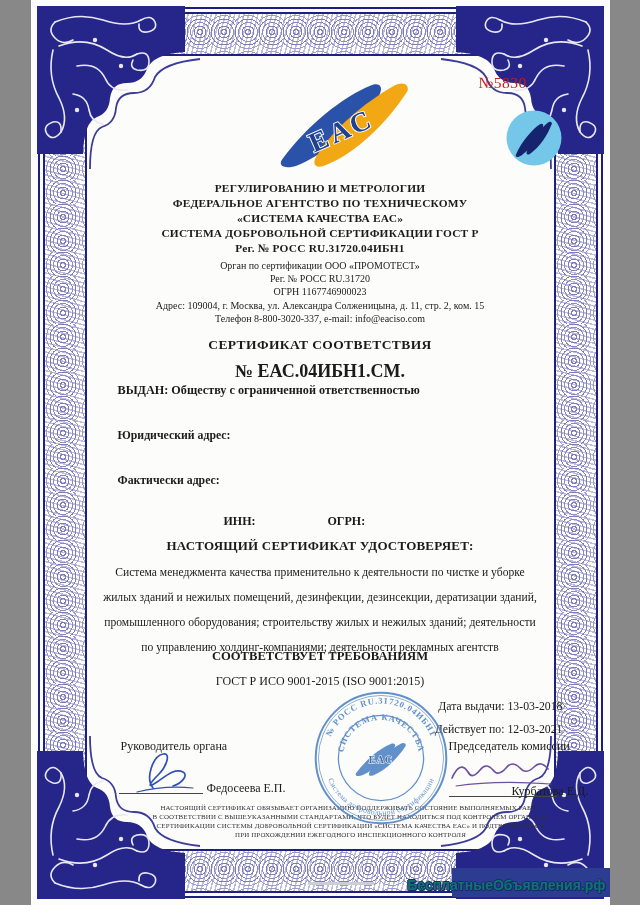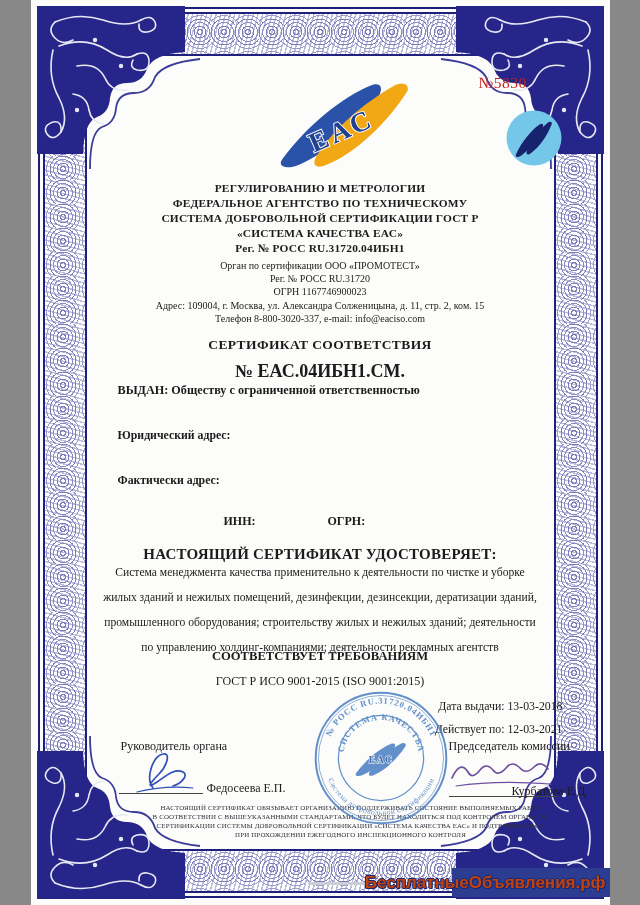--- a/index.html
+++ b/index.html
@@ -42,41 +42,41 @@
   .sticker{top:109px;left:474px;width:58px;height:58px;}
   .agency{top:181px;font-weight:bold;font-size:11.4px;line-height:14.9px;letter-spacing:.2px;}
   .org{top:259px;font-size:10px;line-height:13.2px;}
   .title{top:337px;font-weight:bold;font-size:13.5px;letter-spacing:.4px;text-align:center;}
   .certno{top:361px;font-weight:bold;font-size:18px;text-align:center;}
   .issued{top:383px;left:87px;font-weight:bold;font-size:12.2px;}
   .legal{top:428px;left:87px;font-weight:bold;font-size:11.8px;}
   .actual{top:473px;left:87px;font-weight:bold;font-size:11.8px;}
   .inn{top:514px;left:193px;font-weight:bold;font-size:12px;}
   .ogrn{top:514px;left:297px;font-weight:bold;font-size:12px;}
-  .certifies{top:538px;font-weight:bold;font-size:15px;letter-spacing:.2px;margin-top:8px;}
+  .certifies{top:538px;font-weight:bold;font-size:13px;letter-spacing:.2px;}
   .scope{top:560px;font-size:11.6px;line-height:25px;}
   .complies{top:649px;font-weight:bold;font-size:12.6px;}
   .standard{top:674px;font-size:12px;}
   .dates{top:695px;right:47px;text-align:right;font-size:11.8px;line-height:23px;}
   .official-label{font-weight:normal;font-size:12px;}
   .head-label{top:739px;left:90px;}
   .chair-label{top:739px;left:418px;}
   .sig-left{top:748px;left:92px;width:100px;height:48px;z-index:5;}
   .sig-right{top:752px;left:415px;width:115px;height:42px;z-index:5;}
   .sig-line-left{top:793px;left:88px;width:84px;border-bottom:1.2px solid #444;z-index:4;}
   .sig-line-right{top:796px;left:418px;width:108px;border-bottom:1.2px solid #444;z-index:4;}
   .head-name{top:781px;left:176px;font-size:12px;z-index:5;}
   .chair-name{top:784px;left:481px;font-size:12px;z-index:5;}
   .fine-print{top:803px;left:100px;width:440px;text-align:center;font-size:6.9px;line-height:9px;letter-spacing:.15px;color:#30303a;z-index:3;}
   .stamp{top:690px;left:282px;width:136px;height:136px;z-index:4;opacity:.88;}
   
   .wm-bar{position:absolute;right:0;bottom:8px;width:158px;height:29px;background:#2c3d91;z-index:6;}
   .wm-text{
     position:absolute;right:4px;bottom:12px;z-index:7;
-    font-family:"Liberation Sans","DejaVu Sans",sans-serif;font-weight:bold;font-size:17px;color:#c2410c;
+    font-family:"Liberation Sans","DejaVu Sans",sans-serif;font-weight:bold;font-size:14px;color:#0f766e;
     text-shadow:1px 0 0 #1a2970,-1px 0 0 #1a2970,0 1px 0 #1a2970,0 -1px 0 #1a2970,1px 1px 0 #1a2970;
   }
   .wm-line{position:absolute;right:236px;bottom:20px;width:66px;height:3px;background:#ccced6;z-index:7;}
   .defs-hidden{position:absolute;width:0;height:0;overflow:hidden;}
 </style>
 </head>
 <body>
 
 <svg class="defs-hidden" aria-hidden="true">
   <defs>
@@ -135,22 +135,22 @@
     <circle cx="38" cy="38" r="36" fill="#74c7e9"></circle>
     <g transform="translate(38,40) scale(0.40) rotate(-12) translate(-80,-50)">
       <use href="#sw1" fill="#16246e"></use>
       <use href="#sw2" fill="#16246e"></use>
     </g>
   </svg>
 
   <div class="abs ctr agency">
     <div>РЕГУЛИРОВАНИЮ И МЕТРОЛОГИИ</div>
     <div>ФЕДЕРАЛЬНОЕ АГЕНТСТВО ПО ТЕХНИЧЕСКОМУ</div>
+    <div>«СИСТЕМА КАЧЕСТВА ЕАС»</div>
     <div>СИСТЕМА ДОБРОВОЛЬНОЙ СЕРТИФИКАЦИИ ГОСТ Р</div>
-    <div>«СИСТЕМА КАЧЕСТВА ЕАС»</div>
     <div>Рег. № РОСС RU.31720.04ИБН1</div>
   </div>
 
   <div class="abs ctr org">
     <div>Орган по сертификации ООО «ПРОМОТЕСТ»</div>
     <div>Рег. № РОСС RU.31720</div>
     <div>ОГРН 1167746900023</div>
     <div>Адрес: 109004, г. Москва, ул. Александра Солженицына, д. 11, стр. 2, ком. 15</div>
     <div>Телефон 8-800-3020-337, e-mail: info@eaciso.com</div>
   </div>

